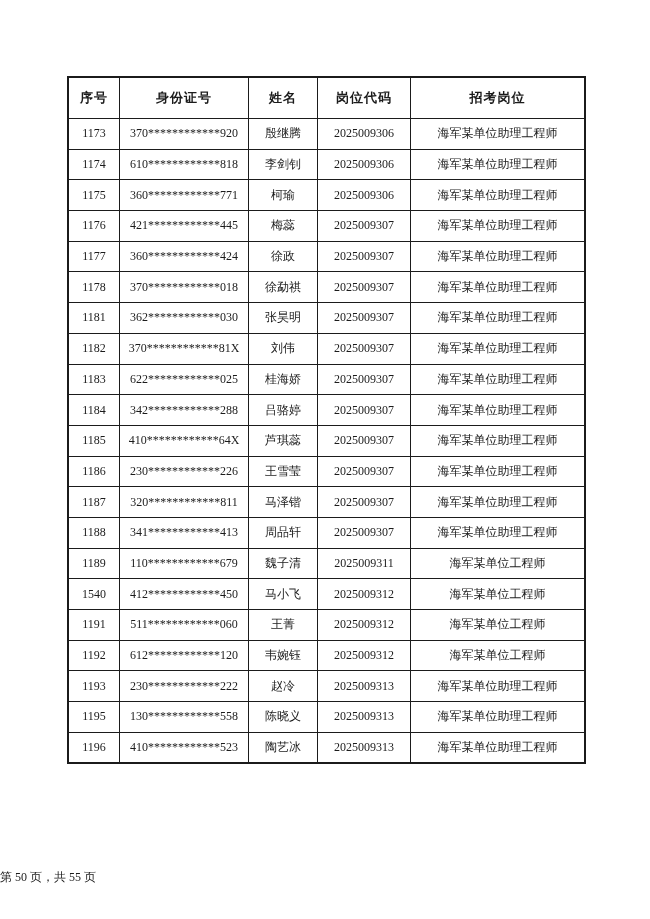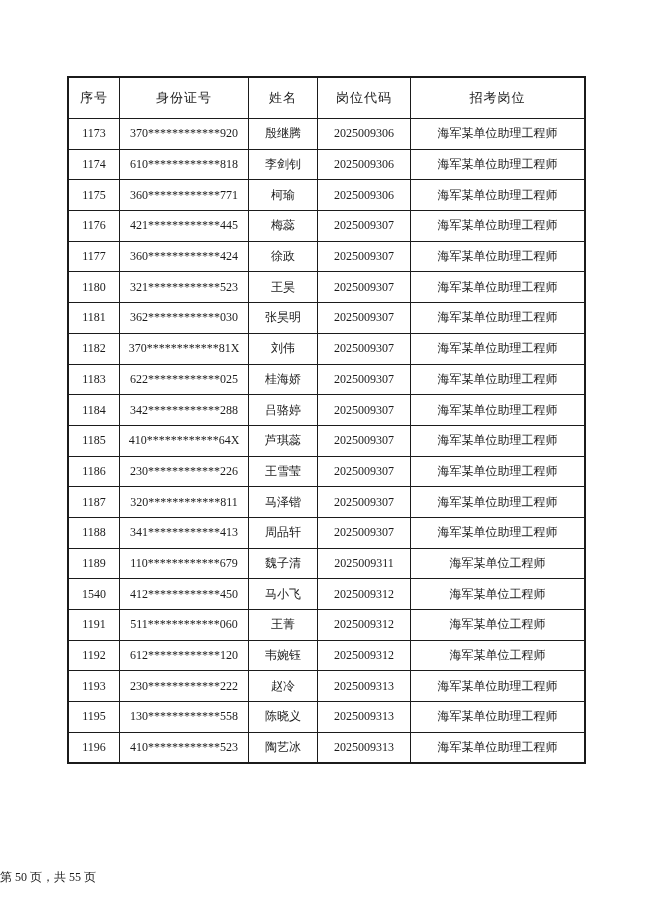--- a/index.html
+++ b/index.html
@@ -27,21 +27,21 @@
     border: 1px solid #1b1b1b;
     text-align: center;
     vertical-align: middle;
     padding: 0;
     white-space: nowrap;
     overflow: hidden;
   }
   .doc-table th {
     height: 40px;
     font-size: 13px;
-    font-weight: normal;
+    font-weight: bold;
     letter-spacing: 1px;
   }
   .doc-table td {
     height: 29.7px;
     font-size: 12px;
   }
   .doc-table th:nth-child(1), .doc-table td:nth-child(1) { width: 50px; }
   .doc-table th:nth-child(2), .doc-table td:nth-child(2) { width: 128px; }
   .doc-table th:nth-child(3), .doc-table td:nth-child(3) { width: 68px; }
   .doc-table th:nth-child(4), .doc-table td:nth-child(4) { width: 92px; }
@@ -99,23 +99,23 @@
         <td class="col-position-title">海军某单位助理工程师</td>
       </tr>
       <tr>
         <td class="col-serial">1177</td>
         <td class="col-id-number">360************424</td>
         <td class="col-name">徐政</td>
         <td class="col-position-code">2025009307</td>
         <td class="col-position-title">海军某单位助理工程师</td>
       </tr>
       <tr>
-        <td class="col-serial">1180</td>
-        <td class="col-id-number">321************523</td>
-        <td class="col-name">王昊</td>
+        <td class="col-serial">1178</td>
+        <td class="col-id-number">370************018</td>
+        <td class="col-name">徐勐祺</td>
         <td class="col-position-code">2025009307</td>
         <td class="col-position-title">海军某单位助理工程师</td>
       </tr>
       <tr>
         <td class="col-serial">1181</td>
         <td class="col-id-number">362************030</td>
         <td class="col-name">张昊明</td>
         <td class="col-position-code">2025009307</td>
         <td class="col-position-title">海军某单位助理工程师</td>
       </tr>

